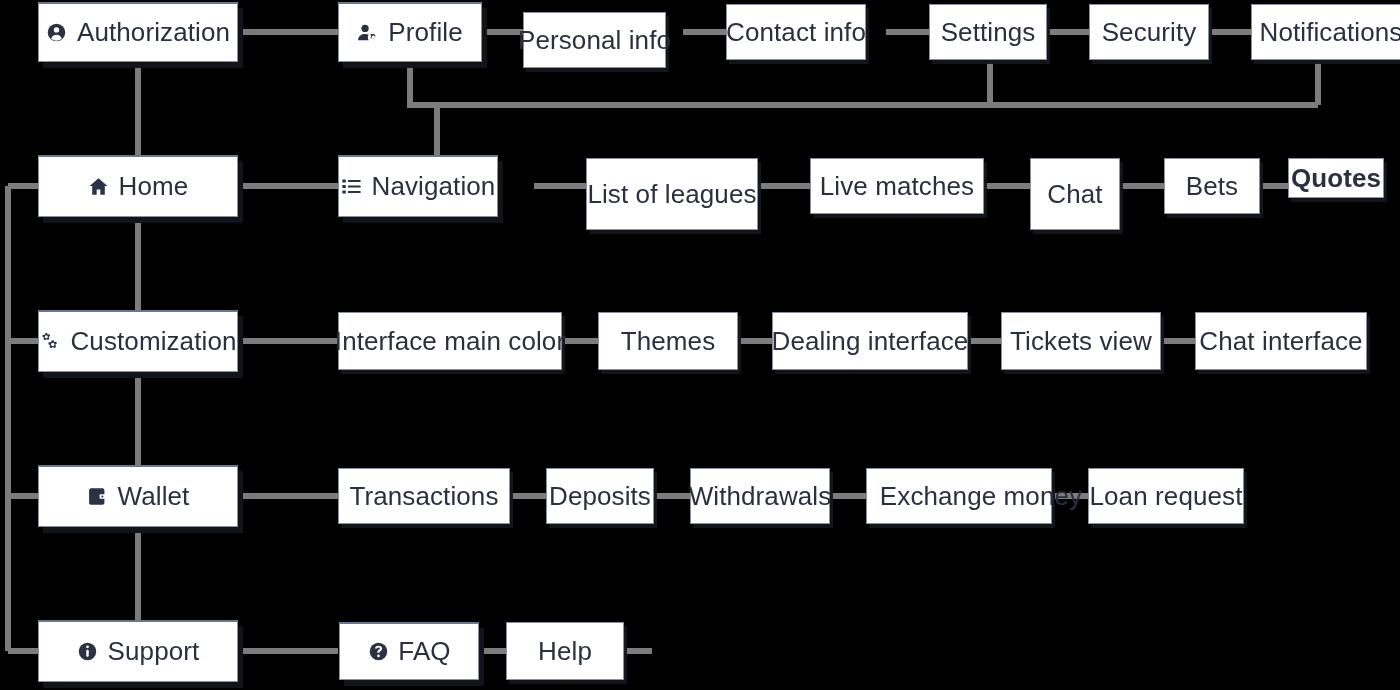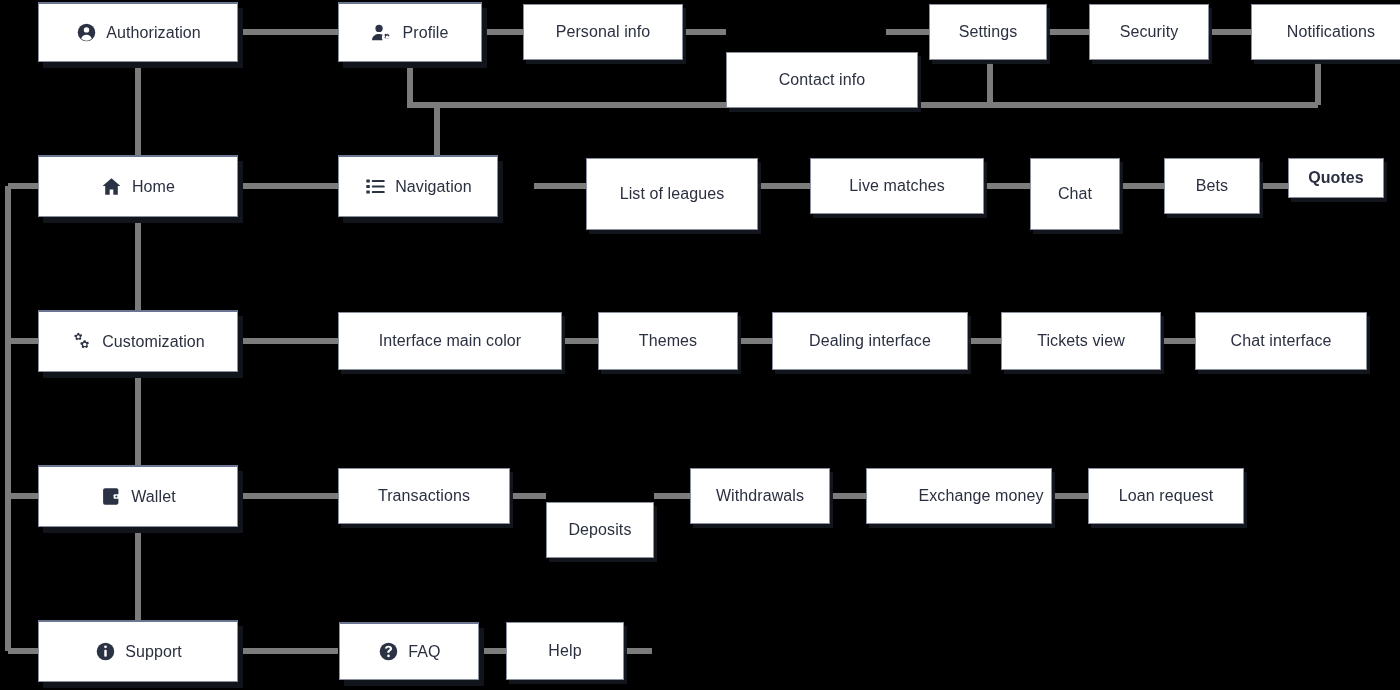--- a/index.html
+++ b/index.html
@@ -29,21 +29,21 @@
     position: absolute;
     box-sizing: border-box;
     background: #ffffff;
     border: 1px solid #8b90a0;
     border-top: 2px solid #5f6border;
     display: flex;
     align-items: center;
     justify-content: center;
     gap: 9px;
     color: #2b3040;
-    font-size: 16px;
+    font-size: 26px;
     letter-spacing: .1px;
     white-space: nowrap;
     box-shadow: 3px 4px 0 rgba(20,22,30,0.95);
     z-index: 3;
   }
   .node.primary {
     border-top: 2px solid #6b7490;
     font-weight: 500;
     box-shadow: 5px 6px 0 rgba(18,20,28,1);
   }
@@ -120,24 +120,24 @@
       <span class="ico">
         <svg viewBox="0 0 26 24" width="24" height="22" fill="currentColor">
           <circle cx="9.5" cy="6.6" r="4.3"></circle>
           <path d="M1.3 19.6c.6-4.1 4-6.4 8.2-6.4 1.6 0 3 .3 4.3.9-.6.9-1 2-1 3.2 0 1.3.4 2.4 1.1 3.4H2.1a.8.8 0 0 1-.8-1.1z"></path>
           <path d="M19.2 12.2l.5 1.5 1.6.2.5 1.6-1.2 1 .3 1.6-1.4.9-1.3-1-1.5.6-.8-1.4.8-1.4-.8-1.4.8-1.4 1.5.6 1-.9z"></path>
           <circle cx="19.2" cy="17" r="1.9" fill="#ffffff"></circle>
         </svg>
       </span>
       <span class="label">Profile</span>
     </div>
-    <div class="node" style="left: 523px; top: 4px; width: 160px; height: 56px;">
+    <div class="node" style="left: 523px; top: 12px; width: 143px; height: 56px;">
       <span class="label">Personal info</span>
     </div>
-    <div class="node" style="left: 726px; top: 4px; width: 192px; height: 56px; margin-top: 48px;">
+    <div class="node" style="left: 726px; top: 4px; width: 140px; height: 56px;">
       <span class="label">Contact info</span>
     </div>
     <div class="node" style="left: 929px; top: 4px; width: 118px; height: 56px;">
       <span class="label">Settings</span>
     </div>
     <div class="node" style="left: 1089px; top: 4px; width: 120px; height: 56px;">
       <span class="label">Security</span>
     </div>
     <div class="node" style="left: 1251px; top: 4px; width: 160px; height: 56px;">
       <span class="label">Notifications</span>
@@ -210,21 +210,21 @@
           <path d="M2.4 4.8C2.4 3.5 3.4 2.6 4.7 2.6h13c1.2 0 2.2 1 2.2 2.2v14.4c0 1.2-1 2.2-2.2 2.2h-13a2.2 2.2 0 0 1-2.3-2.2z"></path>
           <rect x="14.4" y="9.3" width="7.5" height="5.4" rx="1.4" fill="#ffffff"></rect>
           <circle cx="17.6" cy="12" r="1.2"></circle>
         </svg>
       </span>
       <span class="label">Wallet</span>
     </div>
     <div class="node" style="left: 338px; top: 468px; width: 172px; height: 56px;">
       <span class="label">Transactions</span>
     </div>
-    <div class="node" style="left: 546px; top: 468px; width: 108px; height: 56px; margin-top: 34px;">
+    <div class="node" style="left: 546px; top: 468px; width: 108px; height: 56px;">
       <span class="label">Deposits</span>
     </div>
     <div class="node" style="left: 690px; top: 468px; width: 140px; height: 56px;">
       <span class="label">Withdrawals</span>
     </div>
     <div class="node" style="left: 866px; top: 468px; width: 186px; height: 56px; padding-left: 44px;">
       <span class="label">Exchange money</span>
     </div>
     <div class="node" style="left: 1088px; top: 468px; width: 156px; height: 56px;">
       <span class="label">Loan request</span>

